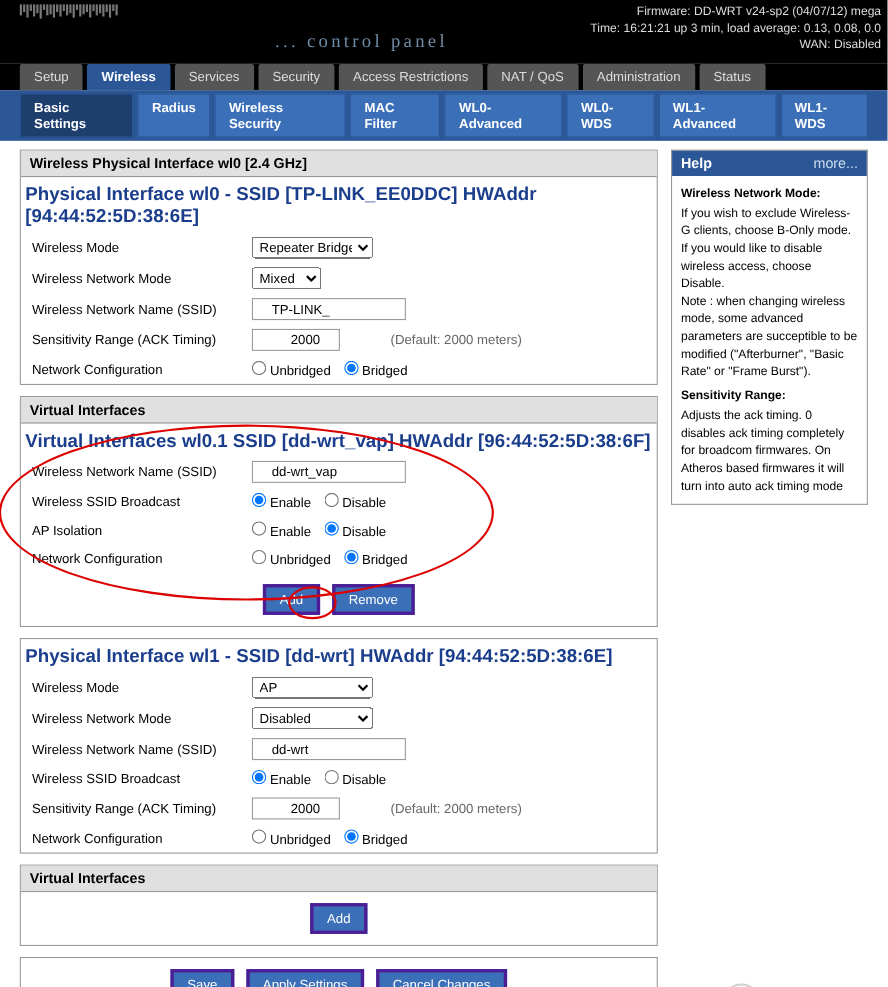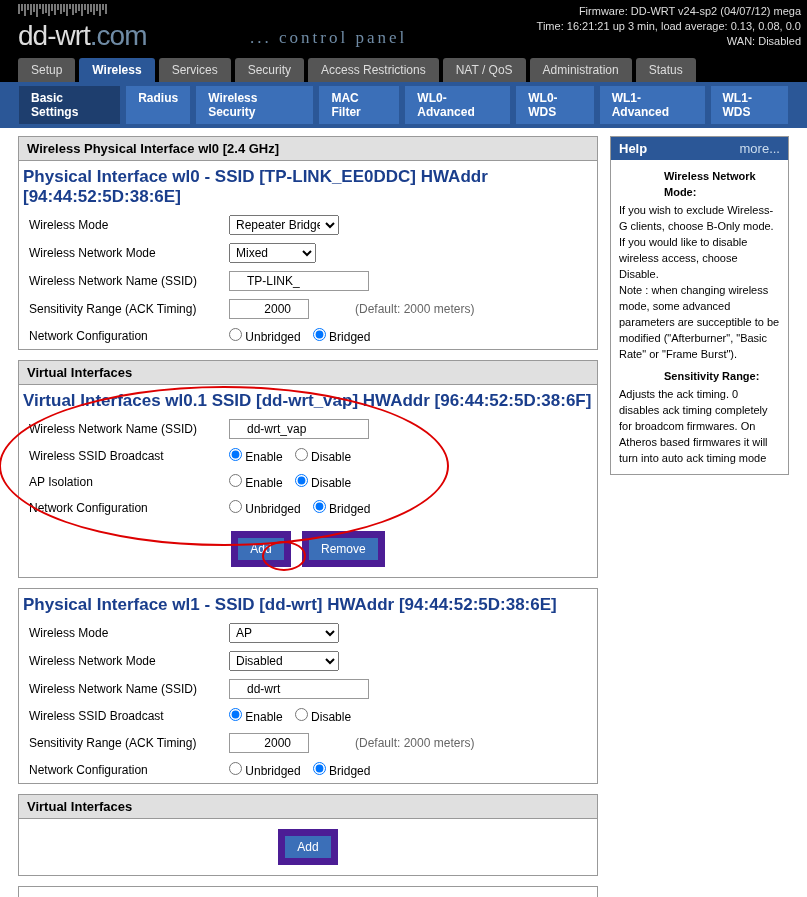--- a/index.html
+++ b/index.html
@@ -27,26 +27,26 @@
 .row-label { width: 200px; font-size: 12px; }
 .row-ctrl { flex: 1; display: flex; align-items: center; gap: 6px; }
 select { font-size: 12px; padding: 1px 2px; }
 input[type=text] { font-size: 12px; padding: 2px 17px; border: 1px solid #999; }
 .num { width: 80px; text-align: right; }
 .txt { width: 140px; }
 .default-note { color: #666; margin-left: 40px; font-size: 12px; }
 .radio-set { display: flex; gap: 12px; align-items: center; }
 .radio-lbl { font-size: 12px; }
 .btnrow { text-align: center; padding: 10px; }
-.btn { background: #3b6fb8; color: #fff; border: 7px solid #4c1d95; padding: 4px 12px; font-size: 12px; cursor: pointer; margin: 0 4px; }
+.btn { background: #3b6fb8; color: #fff; border: 3px solid #4c1d95; padding: 4px 12px; font-size: 12px; cursor: pointer; margin: 0 4px; }
 .helpbox { border: 1px solid #999; }
 .helphead { background: #2b5797; color: #fff; padding: 4px 8px; font-weight: bold; display: flex; justify-content: space-between; font-size: 13px; }
 .helphead a { color: #cde; font-size: 13px; font-weight: normal; text-decoration: none; }
 .helpbody { padding: 8px; font-size: 11px; line-height: 16px; }
-.helpbody b { display: block; margin-top: 6px; margin-bottom: 2px; margin-left: 45px; }
+.helpbody b { display: block; margin-top: 6px; margin-bottom: 2px; }
 .helpbody b:first-child { margin-top: 0; }
 .circle-annot { position: absolute; border: 2px solid #d00; border-radius: 50%; pointer-events: none; }
 .mainwrap { position: relative; }
 .watermark { position: absolute; right: 10px; bottom: 10px; color: rgba(120,120,120,.35); font-size: 20px; font-weight: bold; display:flex; align-items:center; gap:6px;}
 .watermark .wcirc{width:34px;height:34px;border:2px solid rgba(120,120,120,.35);border-radius:50%;display:flex;align-items:center;justify-content:center;font-size:16px;}
 </style>
 </head>
 <body>
 
 <div class="header">
@@ -75,21 +75,20 @@
       <span style="height:12px"></span>
       <span style="height:6px"></span>
       <span style="height:10px"></span>
       <span style="height:8px"></span>
       <span style="height:11px"></span>
       <span style="height:7px"></span>
       <span style="height:12px"></span>
       <span style="height:6px"></span>
       <span style="height:10px"></span>
   </div>
-  <div class="logo"><span>dd-wrt</span><span class="thin">.com</span></div>
   <div class="cp">... control panel</div>
   <div class="topinfo">
     <div>Firmware: DD-WRT v24-sp2 (04/07/12) mega</div>
     <div>Time: 16:21:21 up 3 min, load average: 0.13, 0.08, 0.0</div>
     <div>WAN: Disabled</div>
   </div>
 </div>
 
 <div class="tabs" id="tabs">
     <div class="tab">Setup</div>
@@ -120,21 +119,21 @@
   <div class="phys-title">Physical Interface wl0 - SSID [TP-LINK_EE0DDC] HWAddr [94:44:52:5D:38:6E]</div>
   <div class="row">
           <div class="row-label">Wireless Mode</div>
           <div class="row-ctrl">
             <select style="width:110px"><option>Repeater Bridge</option></select>
           </div>
         </div>
   <div class="row">
           <div class="row-label">Wireless Network Mode</div>
           <div class="row-ctrl">
-            <select style="width:87px"><option>Mixed</option></select>
+            <select style="width:63px"><option>Mixed</option></select>
           </div>
         </div>
   <div class="row">
           <div class="row-label">Wireless Network Name (SSID)</div>
           <div class="row-ctrl">
             <input type="text" class="txt" value="TP-LINK_" style="">
           </div>
         </div>
   <div class="row">
           <div class="row-label">Sensitivity Range (ACK Timing)</div>

